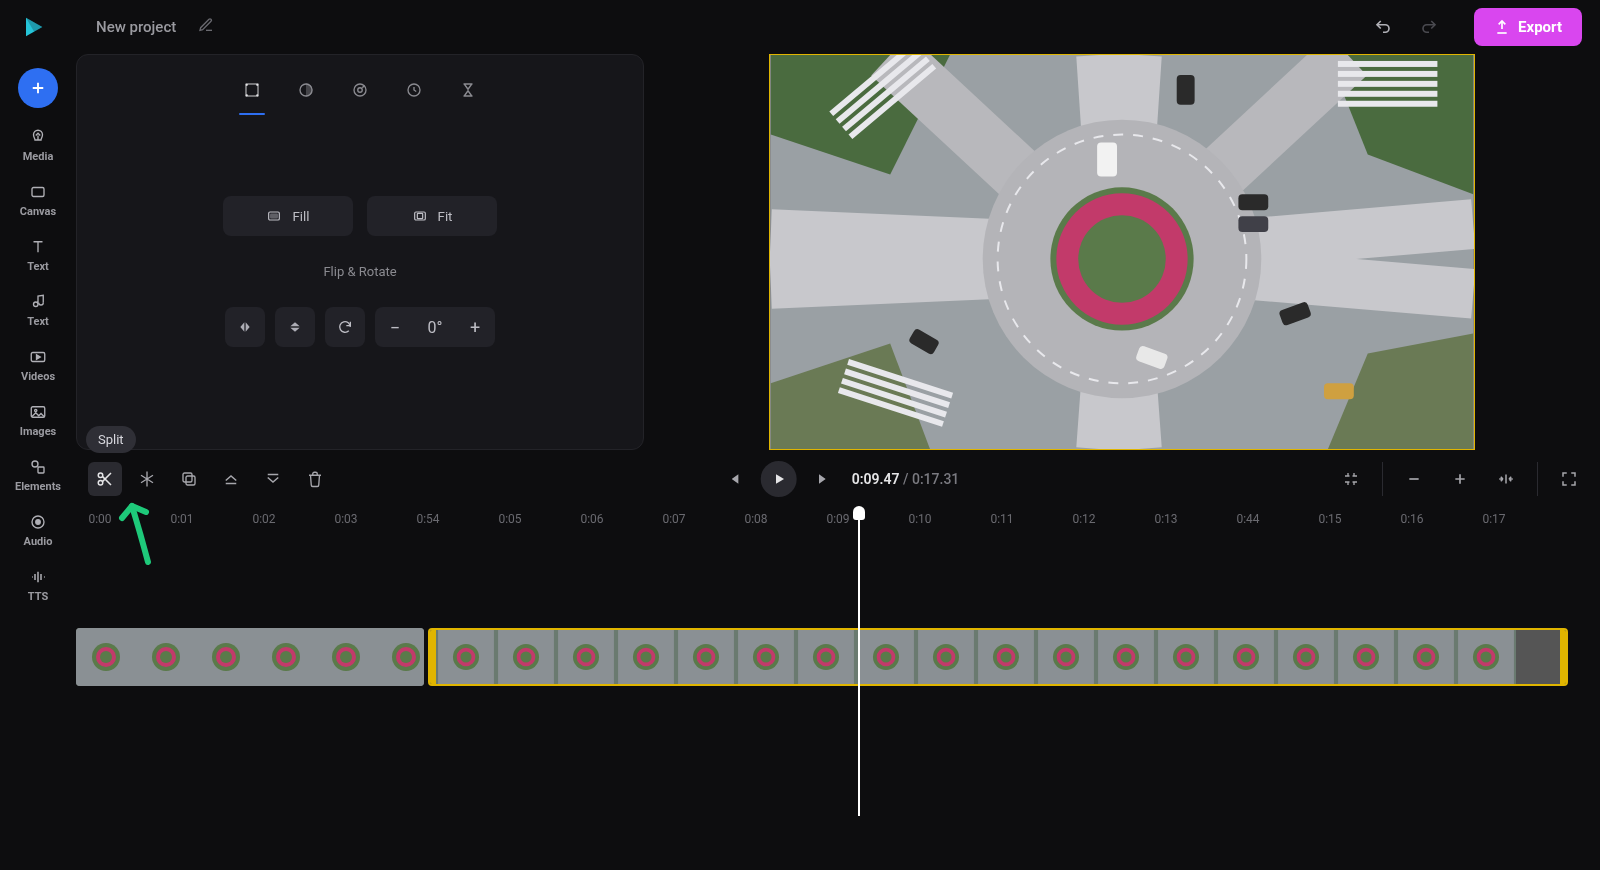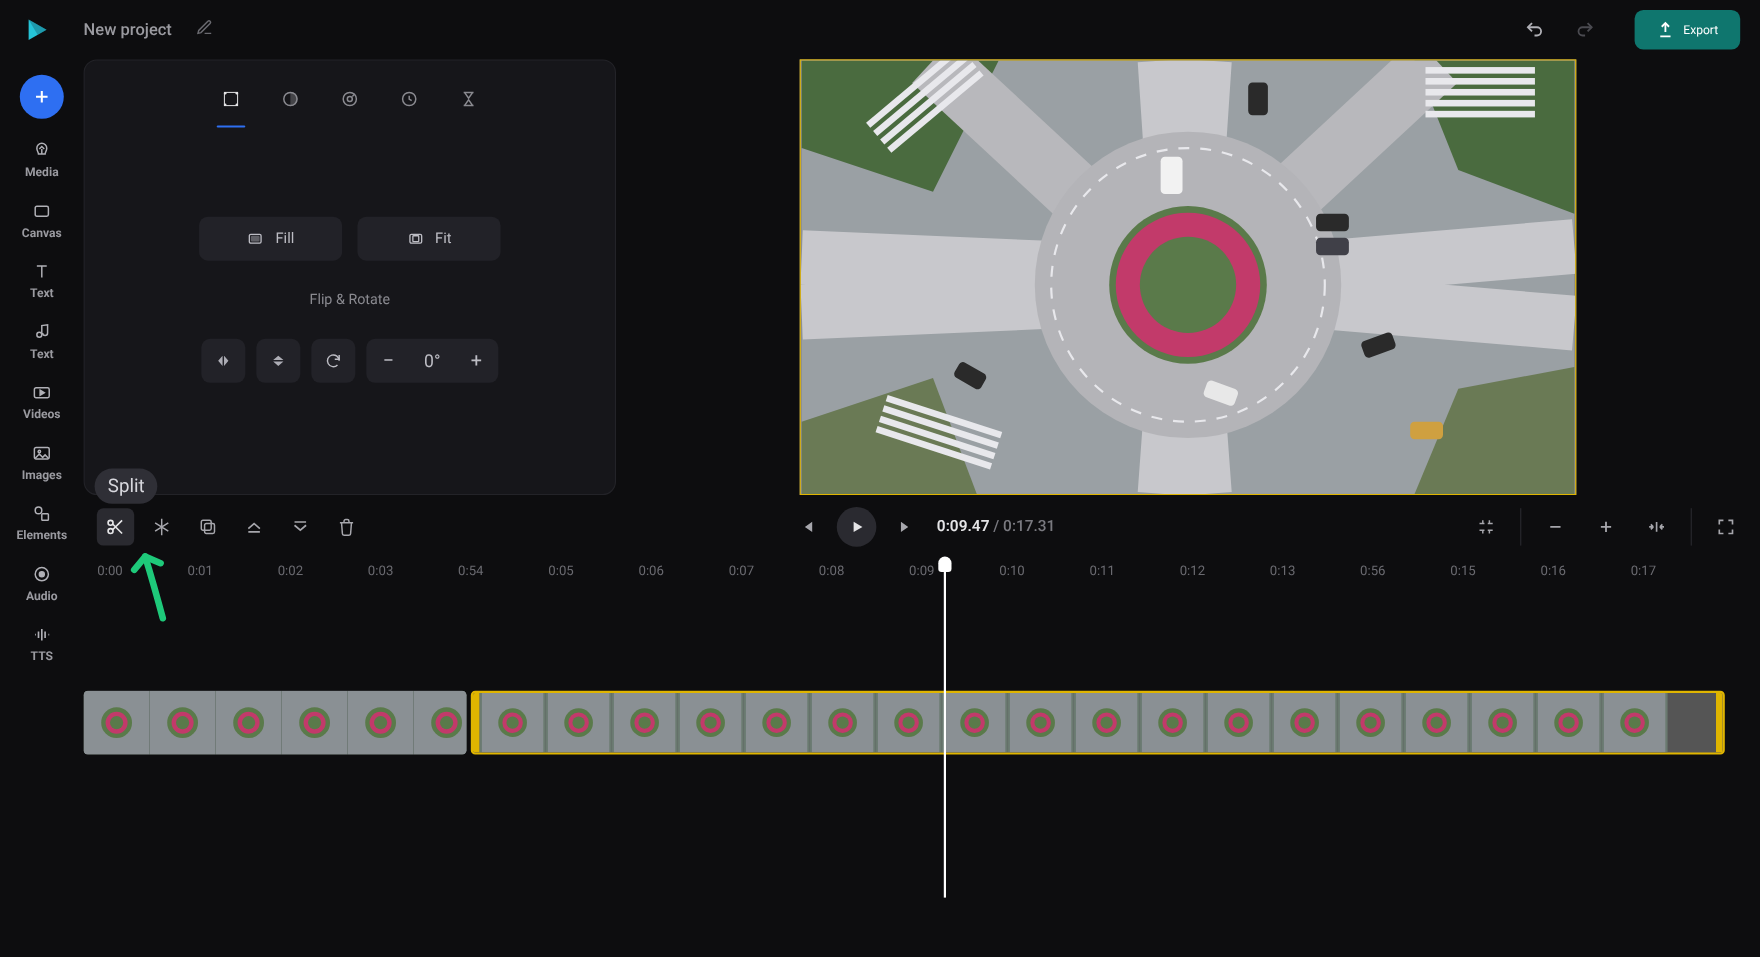--- a/index.html
+++ b/index.html
@@ -1,43 +1,43 @@
 <!DOCTYPE html>
 <html><head>
 <meta charset="utf-8">
 <style>
 * { margin: 0; padding: 0; box-sizing: border-box; font-family: -apple-system, BlinkMacSystemFont, "Segoe UI", Roboto, sans-serif; }
 body { background: #0d0d0f; color: #e5e5e7; width: 1600px; height: 870px; overflow: hidden; display: flex; flex-direction: column; }
 
 
 .topbar { height: 54px; display: flex; align-items: center; padding: 0 18px; gap: 16px; }
 .logo { width: 30px; height: 30px; display: flex; align-items: center; justify-content: center; }
-.project-name { color: #9a9aa0; font-size: 15px; font-weight: 500; margin-left: 12px; }
+.project-name { color: #9a9aa0; font-size: 15px; font-weight: 500; margin-left: 32px; }
 .proj-edit-icon { color: #6a6a70; margin-left: 6px; }
 .topbar-spacer { flex: 1; }
 .undo-btn, .redo-btn { background: none; border: none; color: #b0b0b6; padding: 6px; cursor: pointer; display:flex; align-items:center;}
 .redo-btn { color: #4a4a50; }
-.export-btn { background: #0f766e; color: #fff; border: none; border-radius: 8px; padding: 10px 20px; font-size: 11px; font-weight: 400; cursor: pointer; display: flex; align-items: center; gap: 8px; margin-left: 14px; }
+.export-btn { background: #d946ef; color: #fff; border: none; border-radius: 8px; padding: 10px 20px; font-size: 15px; font-weight: 700; cursor: pointer; display: flex; align-items: center; gap: 8px; margin-left: 14px; }
 
 
 .main { flex: 1; display: flex; }
 
 
 .leftrail { width: 76px; padding-top: 14px; display: flex; flex-direction: column; align-items: center; gap: 20px; }
 .add-btn { width: 40px; height: 40px; border-radius: 50%; background: #2e6ff2; border: none; color: #fff; display: flex; align-items: center; justify-content: center; cursor: pointer; font-size: 22px; }
 .rail-item { display: flex; flex-direction: column; align-items: center; gap: 4px; color: #9a9aa0; cursor: pointer; font-weight: bold; }
 .rail-item svg { color: #b0b0b6; }
 .rail-label { font-size: 11px; }
 
 
 .workrow { flex: 1; display: flex; flex-direction: column; }
 .upper { display: flex; height: 396px; }
 
 
-.panel { width: 484px; margin-left: 0; background: #16161a; border: 1px solid #232328; border-radius: 12px; padding: 18px 20px 24px; display: flex; flex-direction: column; }
+.panel { width: 568px; margin-left: 0; background: #16161a; border: 1px solid #232328; border-radius: 12px; padding: 18px 20px 24px; display: flex; flex-direction: column; }
 .panel-tabs { display: flex; gap: 32px; justify-content: center; padding: 4px 0 14px; border-bottom: 0; }
 .panel-tab { background: none; border: none; color: #8a8a90; cursor: pointer; padding: 4px 2px 12px; position: relative; }
 .panel-tab.active { color: #e5e5e7; }
 .panel-tab.active::after { content:""; position:absolute; left:-2px; right:-2px; bottom:-1px; height:2px; background:#2e6ff2; border-radius:2px; }
 .panel-body { flex:1; display:flex; flex-direction:column; align-items:center; padding-top: 68px; gap: 28px; }
 .fill-row { display:flex; gap: 14px; }
 .fill-btn { width: 130px; height: 40px; background: #222228; border: none; border-radius: 8px; color: #bdbdc4; display:flex; align-items:center; justify-content:center; gap:10px; cursor:pointer; }
 .fliprow-label { color: #8a8a90; font-size: 13px; }
 .fliprow { display:flex; gap: 10px; align-items:center; }
 .small-btn { width: 40px; height: 40px; background: #222228; border: none; border-radius: 8px; color: #bdbdc4; display:flex; align-items:center; justify-content:center; cursor:pointer; }
@@ -47,21 +47,21 @@
 
 .preview-wrap { flex:1; display:flex; align-items:flex-start; justify-content:center; padding-top:0; }
 .preview { width: 706px; height: 396px; border: 1px solid #e0b500; position: relative; background: #888; overflow:hidden; }
 .preview svg { width:100%; height:100%; display:block; }
 
 
 .tl-toolbar { height: 58px; display:flex; align-items:center; padding: 0 14px 0 12px; gap: 10px; }
 .tl-left { display:flex; align-items:center; gap: 8px; margin-left: 0; position:relative; }
 .tl-btn { width: 34px; height: 34px; background: none; border: none; color: #a6a6ac; display:flex; align-items:center; justify-content:center; border-radius:6px; cursor:pointer; }
 .tl-btn.active-hover { background: #2a2a30; color:#e5e5e7; }
-.tooltip { position:absolute; top:-36px; left:-2px; background:#2f2f36; color:#d8d8de; font-size:17px; padding:6px 12px; border-radius:16px; white-space:nowrap; z-index:5;}
+.tooltip { position:absolute; top:-36px; left:-2px; background:#2f2f36; color:#d8d8de; font-size:13px; padding:6px 12px; border-radius:16px; white-space:nowrap; z-index:5;}
 .tl-center { position:absolute; left:50%; transform:translateX(-50%); display:flex; align-items:center; gap: 10px; }
 .play-btn { width: 36px; height: 36px; border-radius: 50%; background: #2a2a30; border:none; color:#e5e5e7; display:flex; align-items:center; justify-content:center; cursor:pointer; }
 .timecode { font-size: 14px; color: #e5e5e7; font-weight:600; margin-left:1px;text-align:center;}
 .timecode .total { color:#7a7a80; font-weight:500; }
 .tl-right { margin-left:auto; display:flex; align-items:center; gap: 12px; }
 .tl-right .group { display:flex; align-items:center; gap:12px; border-left:1px solid #2a2a30; padding-left:14px; margin-left:2px;}
 .tl-right .group:first-child{border-left:none;padding-left:0;}
 
 
 .timeline { height: 300px; position:relative; padding-left: 12px; padding-right: 32px; }
@@ -448,21 +448,21 @@
         <span style="left:340px">0:54</span>
         <span style="left:422px">0:05</span>
         <span style="left:504px">0:06</span>
         <span style="left:586px">0:07</span>
         <span style="left:668px">0:08</span>
         <span style="left:750px">0:09</span>
         <span style="left:832px">0:10</span>
         <span style="left:914px">0:11</span>
         <span style="left:996px">0:12</span>
         <span style="left:1078px">0:13</span>
-        <span style="left:1160px">0:56</span>
+        <span style="left:1160px">0:44</span>
         <span style="left:1242px">0:15</span>
         <span style="left:1324px">0:16</span>
         <span style="left:1406px">0:17</span>
       </div>
 
       <div class="tracks">
         <div class="playhead"></div>
         <div class="clips-row">
           <div class="clip clip1">
             <div class="thumbs">

